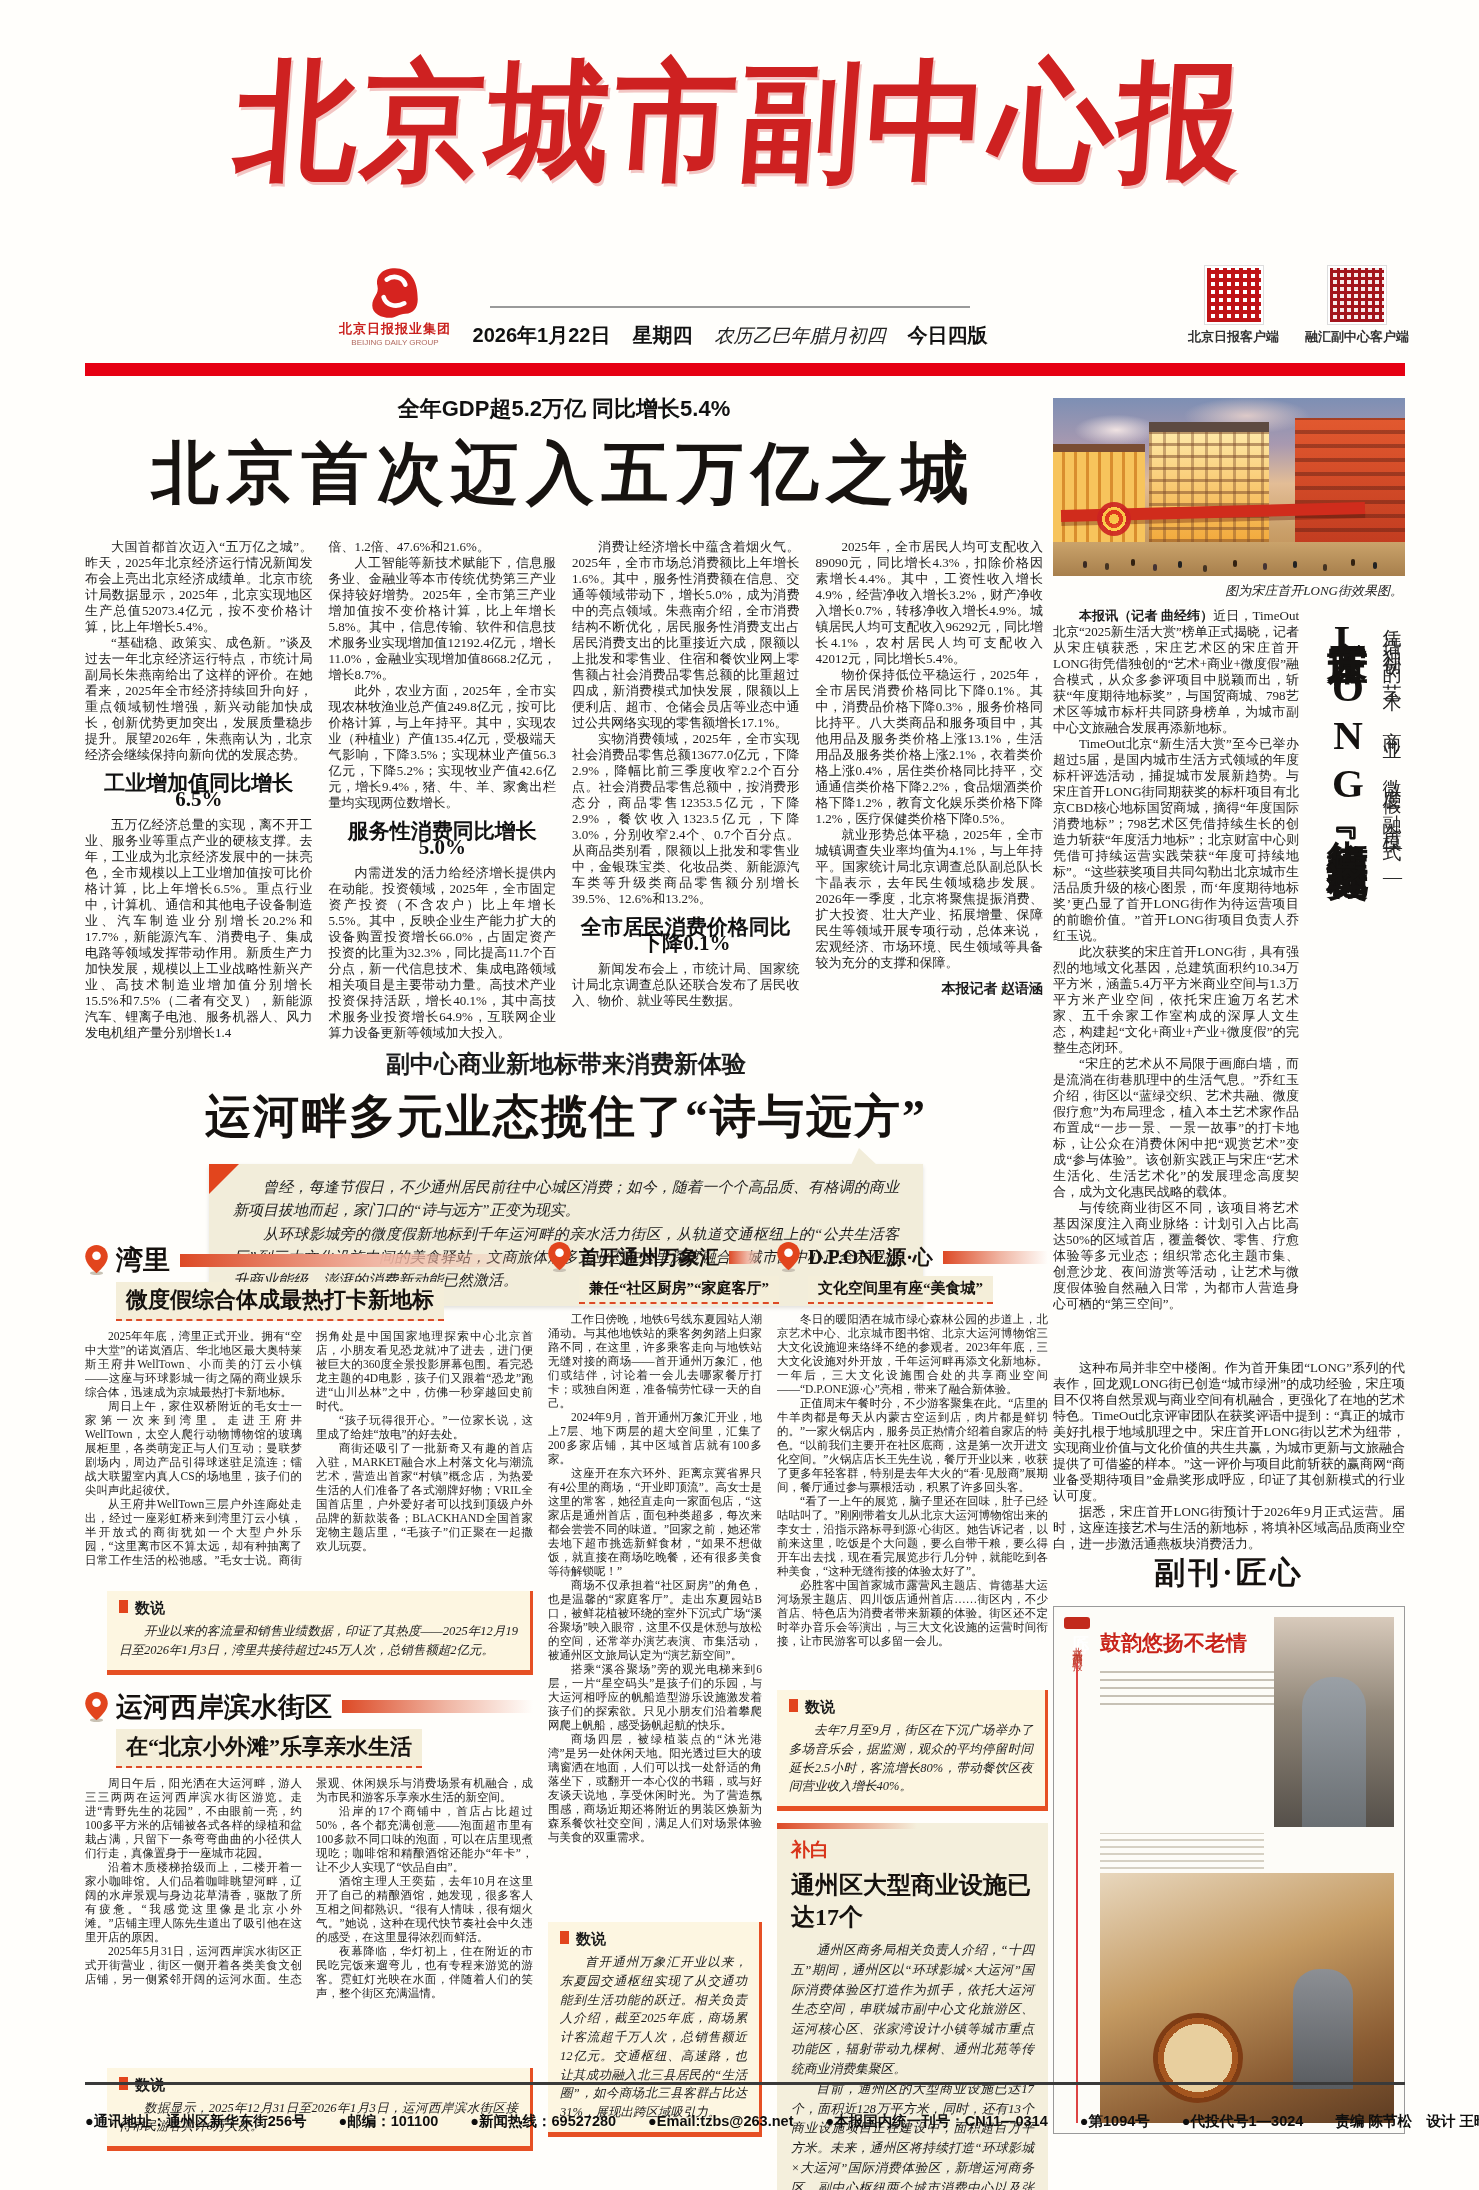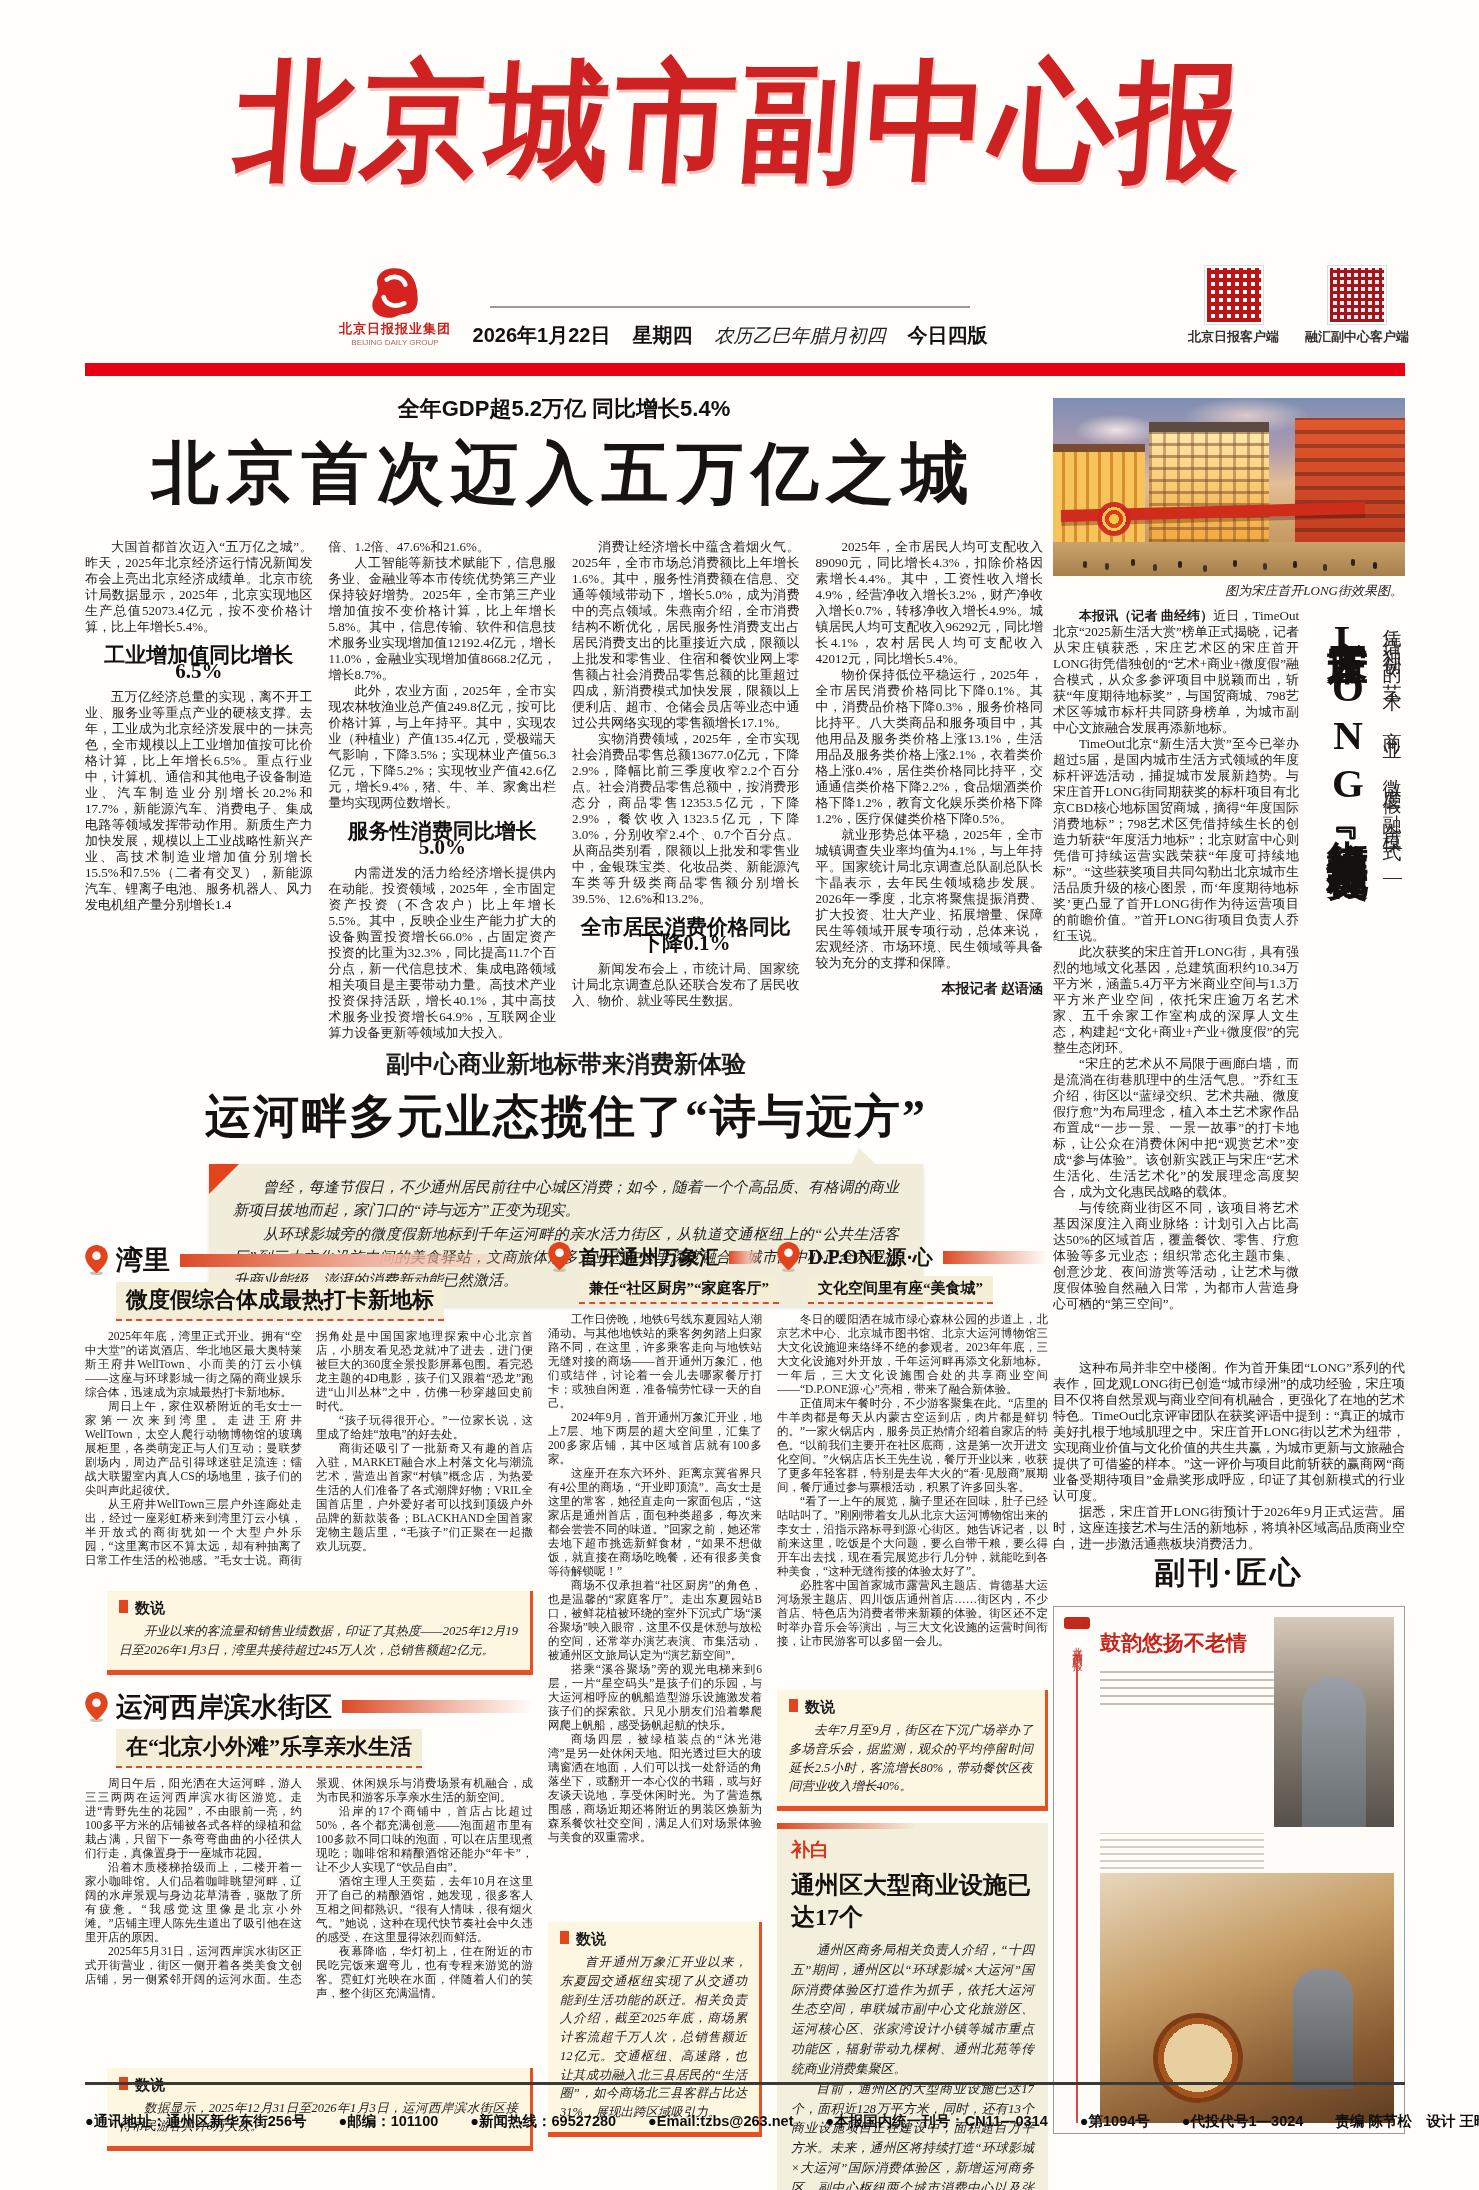--- a/index.html
+++ b/index.html
@@ -195,20 +195,21 @@
   </div>
   <div class="redbar"></div>
 
   <div class="lead">
     <div class="lead-kicker">全年GDP超5.2万亿 同比增长5.4%</div>
     <div class="lead-headline">北京首次迈入五万亿之城</div>
     <div class="lead-cols">
       <div class="lead-col bt">
         <div>
             <p>大国首都首次迈入“五万亿之城”。昨天，2025年北京经济运行情况新闻发布会上亮出北京经济成绩单。北京市统计局数据显示，2025年，北京实现地区生产总值52073.4亿元，按不变价格计算，比上年增长5.4%。</p>
+            <p>“基础稳、政策实、成色新。”谈及过去一年北京经济运行特点，市统计局副局长朱燕南给出了这样的评价。在她看来，2025年全市经济持续回升向好，重点领域韧性增强，新兴动能加快成长，创新优势更加突出，发展质量稳步提升。展望2026年，朱燕南认为，北京经济会继续保持向新向优的发展态势。</p>
           </div>
         <div class="subhead">工业增加值同比增长6.5%</div>
         <div>
             <p>五万亿经济总量的实现，离不开工业、服务业等重点产业的硬核支撑。去年，工业成为北京经济发展中的一抹亮色，全市规模以上工业增加值按可比价格计算，比上年增长6.5%。重点行业中，计算机、通信和其他电子设备制造业、汽车制造业分别增长20.2%和17.7%，新能源汽车、消费电子、集成电路等领域发挥带动作用。新质生产力加快发展，规模以上工业战略性新兴产业、高技术制造业增加值分别增长15.5%和7.5%（二者有交叉），新能源汽车、锂离子电池、服务机器人、风力发电机组产量分别增长1.4</p>
           </div>
       </div>
       <div class="lead-col bt">
         <div>
             <p class="flush">倍、1.2倍、47.6%和21.6%。</p>
             <p>人工智能等新技术赋能下，信息服务业、金融业等本市传统优势第三产业保持较好增势。2025年，全市第三产业增加值按不变价格计算，比上年增长5.8%。其中，信息传输、软件和信息技术服务业实现增加值12192.4亿元，增长11.0%，金融业实现增加值8668.2亿元，增长8.7%。</p>

